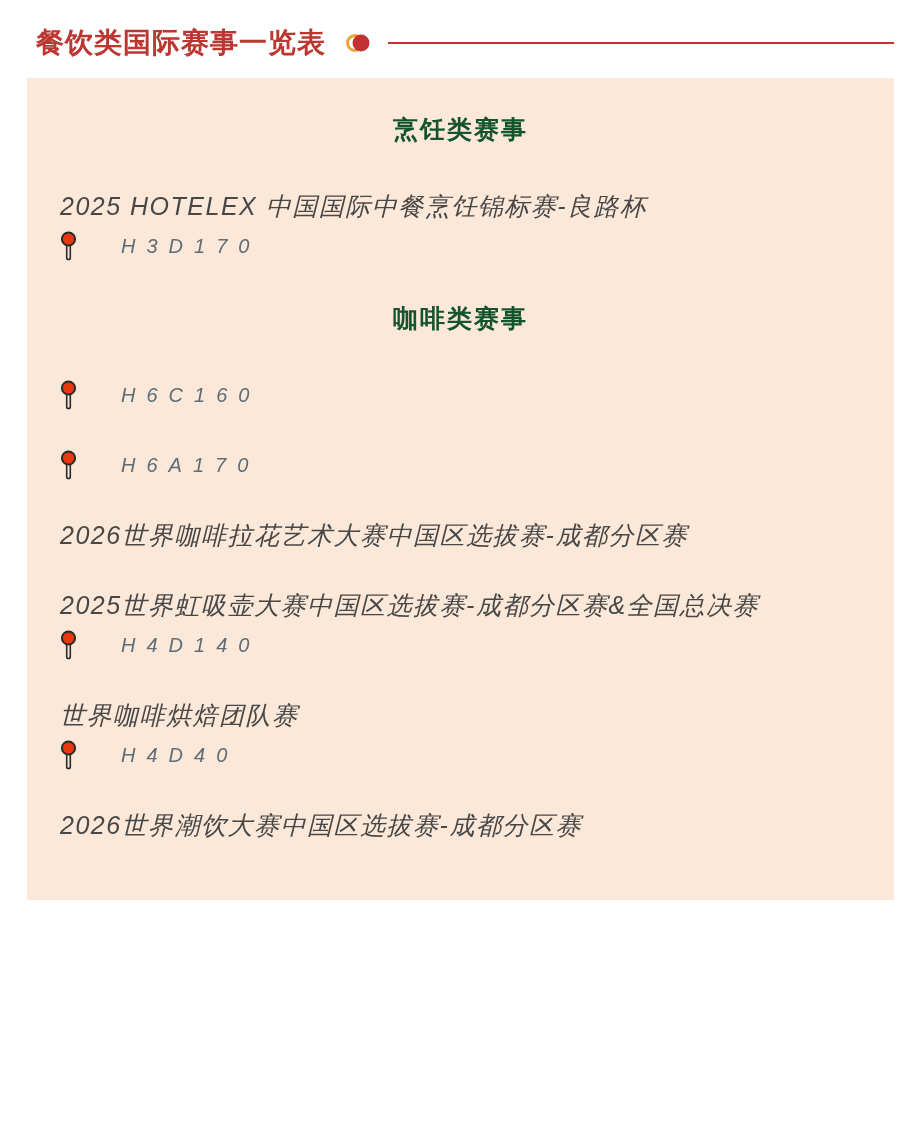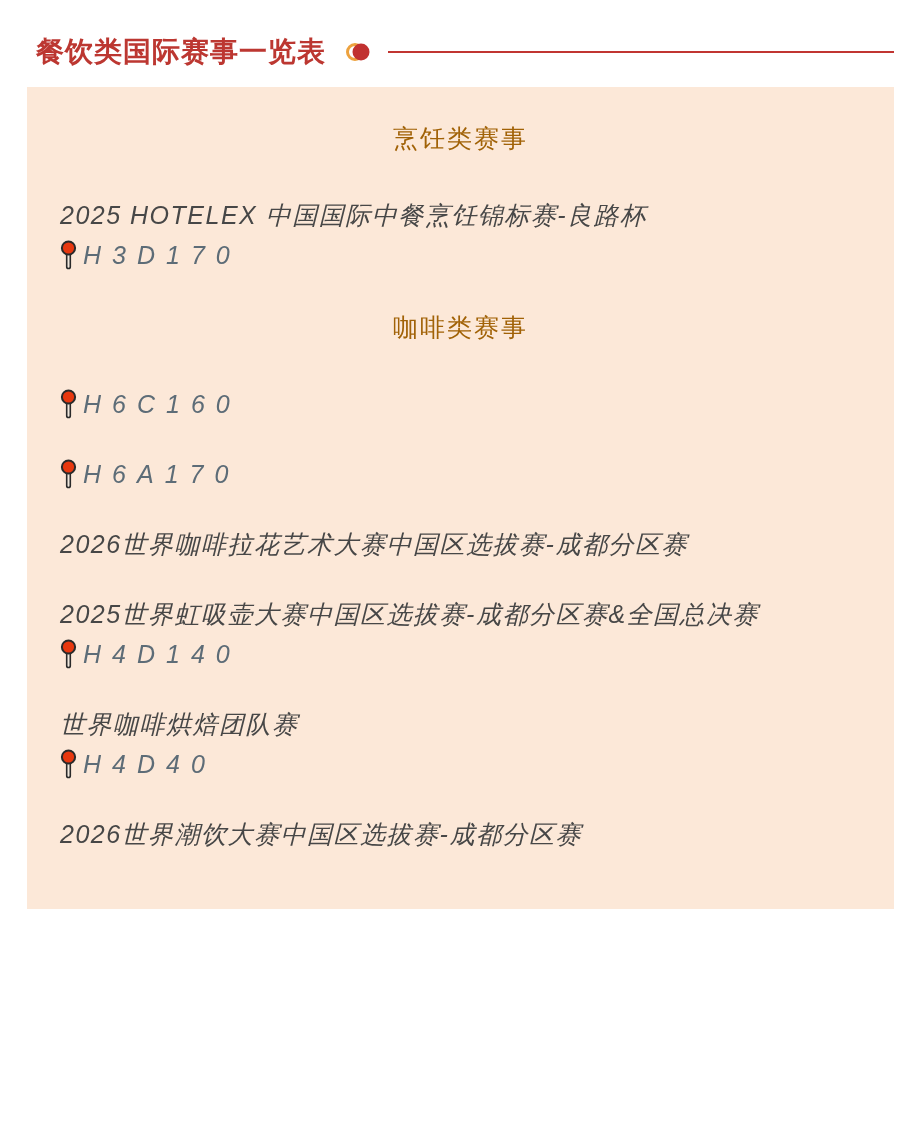--- a/index.html
+++ b/index.html
@@ -7,21 +7,21 @@
     width: 923px; height: 1136px;
     background: #ffffff;
     font-family: "Liberation Sans", "DejaVu Sans", sans-serif;
     overflow: hidden;
   }
   
   .page-header {
     display: flex;
     align-items: center;
     margin: 0 29px 0 36px;
-    padding-top: 38px;
+    padding-top: 29px;
   }
   .page-title {
     font-size: 28px;
     font-weight: bold;
     color: #bc3731;
     line-height: 28px;
     letter-spacing: 1px;
     white-space: nowrap;
   }
   .title-dot {
@@ -36,42 +36,43 @@
     margin-left: 12px;
   }
   
   .card {
     margin: 21px 29px 0 27px;
     background: #fce8d8;
     padding: 39px 33px 25px 33px;
   }
   .section-title {
     text-align: center;
-    color: #a16207;
-    font-weight: normal;
+    color: #14532d;
+    font-weight: bold;
     font-size: 25px;
     line-height: 24px;
     letter-spacing: 2px;
     margin: 40px 0 45px 0;
   }
   .card .section-title:first-child { margin-top: 0; }
   .event { margin: 30px 0; font-style: italic; }
   .event-name {
     font-size: 25px;
     color: #474747;
     line-height: 40px;
     letter-spacing: 1.5px;
     white-space: nowrap;
   }
   .event-booth {
     display: flex;
     align-items: center;
     height: 40px;
     color: #5d6c77;
-    font-size: 25px;
+    font-size: 20px;
+    gap: 38px;
   }
   .booth-code {
     letter-spacing: 11px;
     margin-left: 6px;
     line-height: 40px;
   }
   .pin-icon { display: block; flex: 0 0 auto; }
 </style>
 </head>
 <body>

